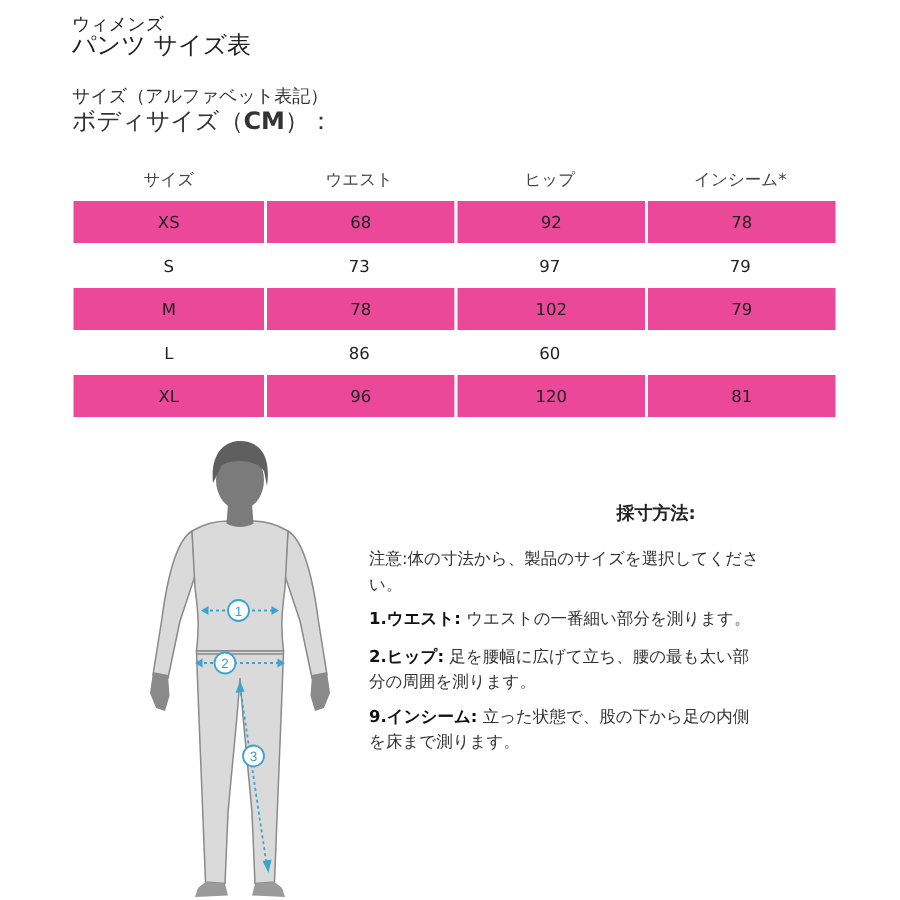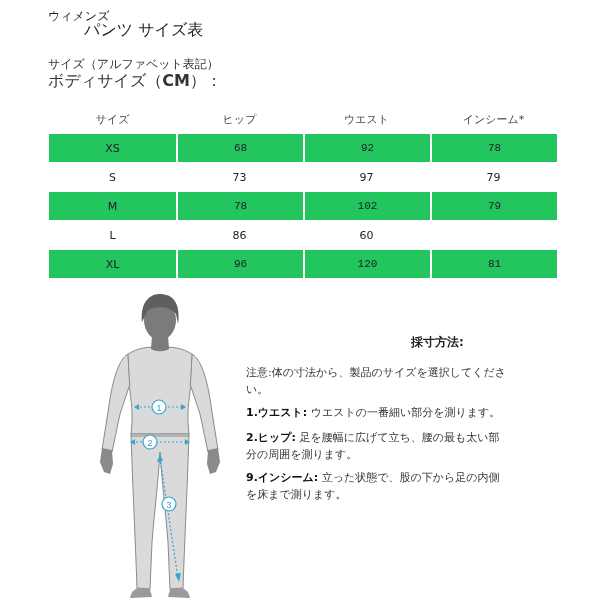--- a/index.html
+++ b/index.html
@@ -1,52 +1,52 @@
 <!DOCTYPE html>
 <html><head>
 <meta charset="utf-8">
 <style>
   html, body { margin:0; padding:0; background:#ffffff; }
   body { width:600px; height:600px; position:relative; overflow:hidden;
          font-family:"DejaVu Sans", "Liberation Sans", sans-serif; color:#222; }
   .subtitle { position:absolute; left:48px; top:9px; font-size:12px; line-height:14px; color:#222; }
-  .title { position:absolute; left:48px; top:20px; font-size:16px; line-height:20px; color:#222;margin-left:36px; }
+  .title { position:absolute; left:48px; top:20px; font-size:16px; line-height:20px; color:#222; }
   .note1 { position:absolute; left:48px; top:57px; font-size:12px; line-height:14px; color:#333; }
   .note2 { position:absolute; left:48px; top:74px; font-size:16px; line-height:14px; color:#333; }
   .note2 b { font-weight:bold; }
 
   .table { position:absolute; left:49px; top:105px; width:508px;text-align:right; }
   .row { display:flex; height:28px; margin-bottom:1px; }
   .row.head { height:28px; }
   .cell { flex:0 0 auto; width:127px; display:flex; align-items:center; justify-content:center;
           font-size:11px; color:#222; box-sizing:border-box; }
-  .row.shaded .cell { background:#22c55e; }
-  .row.shaded .cell + .cell { border-left:2px solid #ffffff;font-family:Liberation Mono, monospace; }
+  .row.shaded .cell { background:#ec4899; }
+  .row.shaded .cell + .cell { border-left:2px solid #ffffff; }
   .row.head .cell { color:#444; font-size:11px; }
 
   .figure { position:absolute; left:90px; top:292px; width:140px; height:308px; }
 
   .howto { position:absolute; left:246px; top:330px; width:262px; font-size:11px; color:#333; }
   .howto .heading { position:absolute; left:165px; top:4px; font-size:12px; font-weight:bold; color:#222; }
   .howto p { position:absolute; left:0; margin:0; line-height:17px; width:262px; }
   .howto b { font-weight:bold; color:#111; }
 </style>
 </head>
 <body>
 
 <div class="subtitle">ウィメンズ</div>
 <div class="title">パンツ サイズ表</div>
 <div class="note1">サイズ（アルファベット表記）</div>
 <div class="note2"><span>ボディサイズ（</span><b>CM</b><span>）：</span></div>
 
 <div class="table">
   <div class="row head">
     <div class="cell">サイズ</div>
+    <div class="cell">ウエスト</div>
     <div class="cell">ヒップ</div>
-    <div class="cell">ウエスト</div>
     <div class="cell">インシーム*</div>
   </div>
   <div class="row shaded">
     <div class="cell">XS</div>
     <div class="cell">68</div>
     <div class="cell">92</div>
     <div class="cell">78</div>
   </div>
   <div class="row">
     <div class="cell">S</div>

